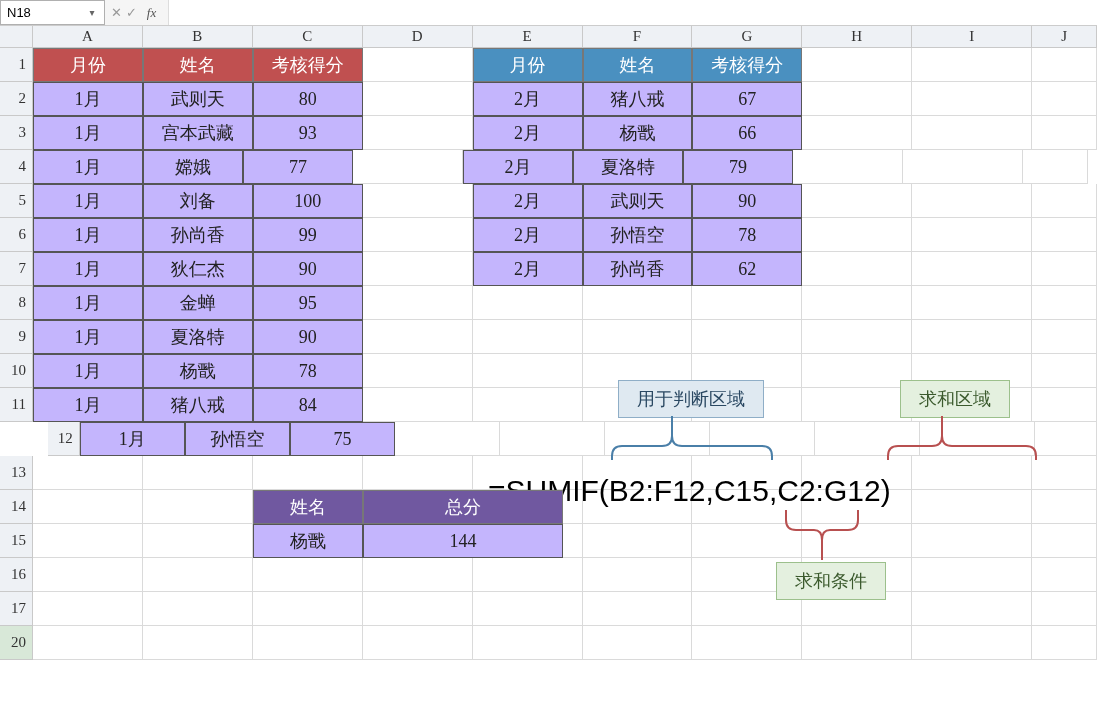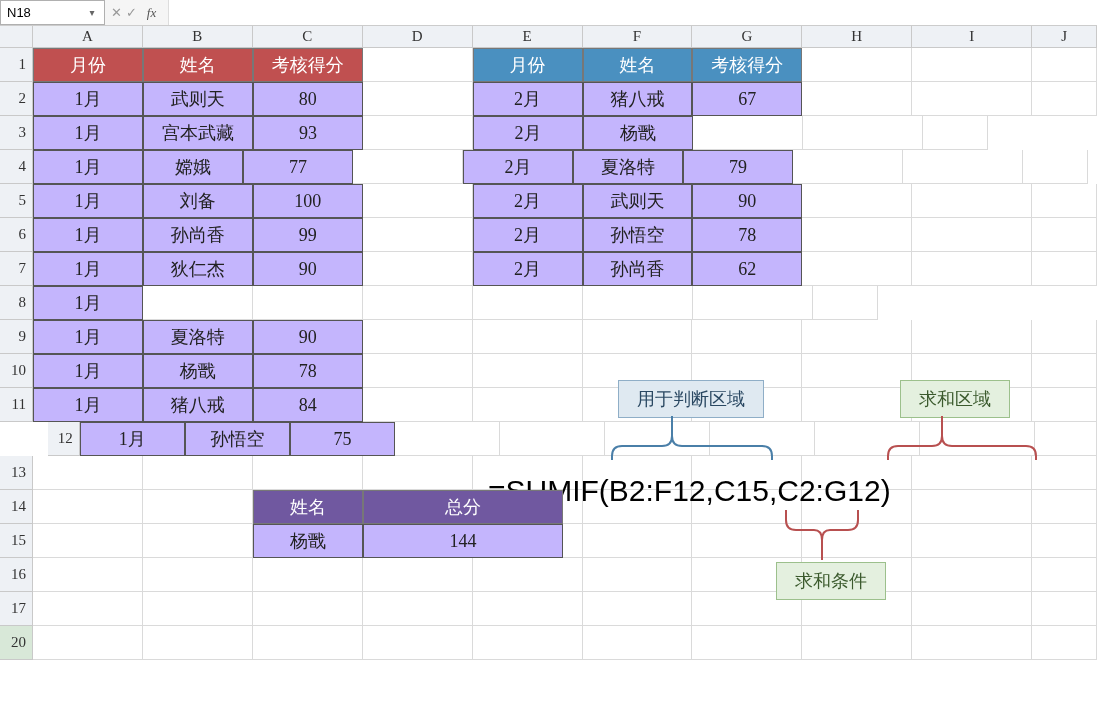--- a/index.html
+++ b/index.html
@@ -197,20 +197,21 @@
         <div class="cell" style="width: 65px; height: 100%;"></div>
       </div>
       <div class="row" style="height: 34px;">
         <div class="row-hdr" style="height: 100%;">3</div>
         <div class="cell tbl-cell" style="width: 110px; height: 100%;">1月</div>
         <div class="cell tbl-cell" style="width: 110px; height: 100%;">宫本武藏</div>
         <div class="cell tbl-cell" style="width: 110px; height: 100%;">93</div>
         <div class="cell" style="width: 110px; height: 100%;"></div>
         <div class="cell tbl-cell" style="width: 110px; height: 100%;">2月</div>
         <div class="cell tbl-cell" style="width: 110px; height: 100%;">杨戬</div>
+        <div class="cell tbl-cell" style="width: 110px; height: 100%;">66</div>
         <div class="cell" style="width: 110px; height: 100%;"></div>
         <div class="cell" style="width: 120px; height: 100%;"></div>
         <div class="cell" style="width: 65px; height: 100%;"></div>
       </div>
       <div class="row" style="height: 34px;">
         <div class="row-hdr" style="height: 100%;">4</div>
         <div class="cell tbl-cell" style="width: 110px; height: 100%;">1月</div>
         <div class="cell tbl-cell" style="width: 100px; height: 100%;">嫦娥</div>
         <div class="cell tbl-cell" style="width: 110px; height: 100%;">77</div>
         <div class="cell" style="width: 110px; height: 100%;"></div>
@@ -256,20 +257,22 @@
         <div class="cell tbl-cell" style="width: 110px; height: 100%;">2月</div>
         <div class="cell tbl-cell" style="width: 110px; height: 100%;">孙尚香</div>
         <div class="cell tbl-cell" style="width: 110px; height: 100%;">62</div>
         <div class="cell" style="width: 110px; height: 100%;"></div>
         <div class="cell" style="width: 120px; height: 100%;"></div>
         <div class="cell" style="width: 65px; height: 100%;"></div>
       </div>
       <div class="row" style="height: 34px;">
         <div class="row-hdr" style="height: 100%;">8</div>
         <div class="cell tbl-cell" style="width: 110px; height: 100%;">1月</div>
+        <div class="cell tbl-cell" style="width: 110px; height: 100%;">金蝉</div>
+        <div class="cell tbl-cell" style="width: 110px; height: 100%;">95</div>
         <div class="cell" style="width: 110px; height: 100%;"></div>
         <div class="cell" style="width: 110px; height: 100%;"></div>
         <div class="cell" style="width: 110px; height: 100%;"></div>
         <div class="cell" style="width: 110px; height: 100%;"></div>
         <div class="cell" style="width: 110px; height: 100%;"></div>
         <div class="cell" style="width: 120px; height: 100%;"></div>
         <div class="cell" style="width: 65px; height: 100%;"></div>
       </div>
       <div class="row" style="height: 34px;">
         <div class="row-hdr" style="height: 100%;">9</div>

